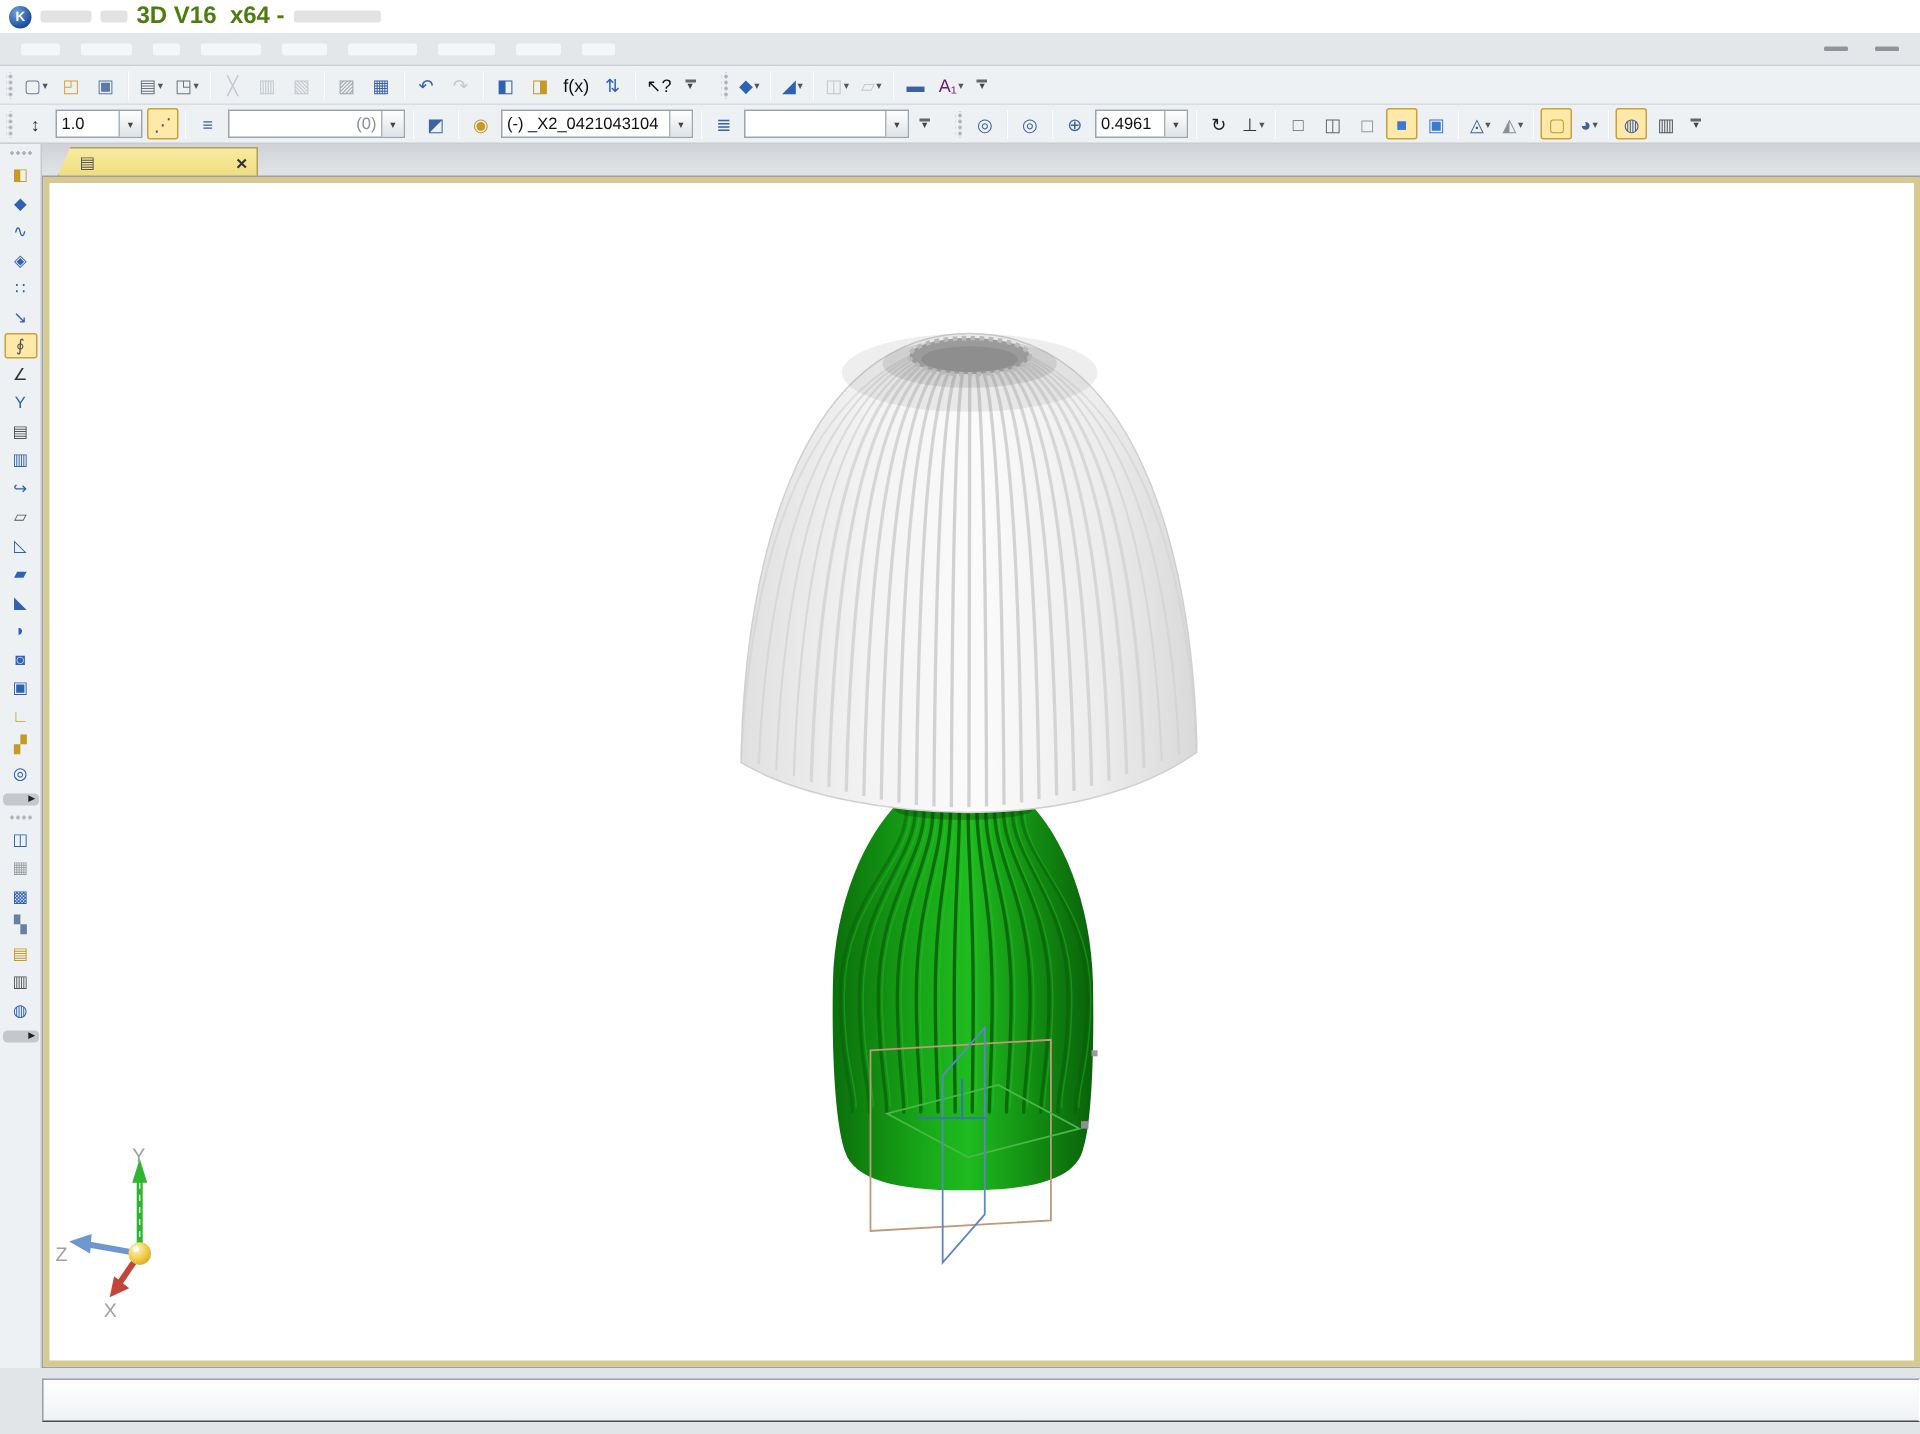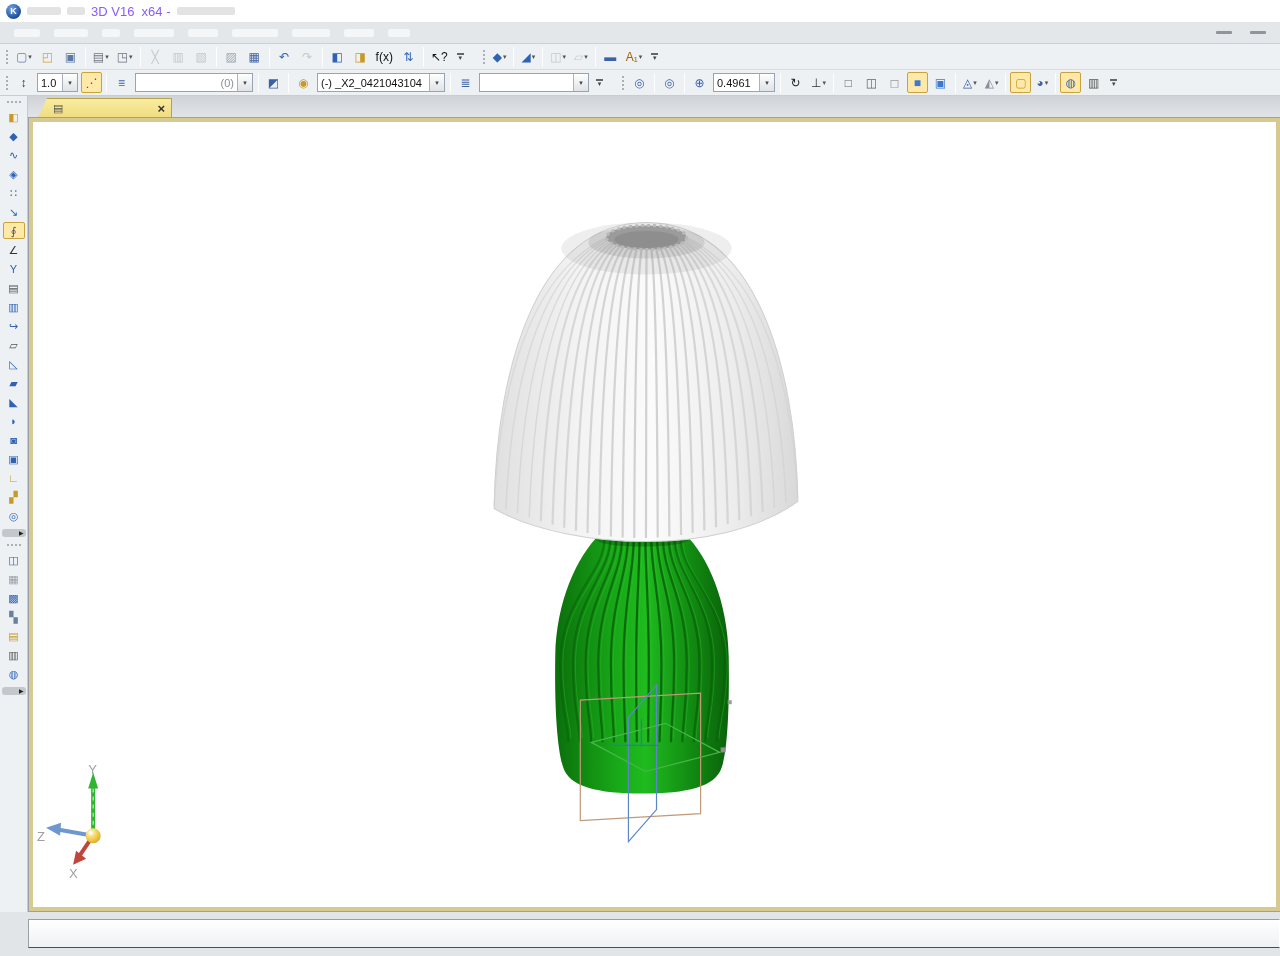--- a/index.html
+++ b/index.html
@@ -5,21 +5,21 @@
   html,body{margin:0;padding:0;background:#b0b4b8;}
   *{box-sizing:border-box;font-family:"Liberation Sans",sans-serif;}
   .app{position:relative;width:1280px;height:956px;background:#e8eaec;overflow:hidden;}
 
   
   .titlebar{position:absolute;top:0;left:0;right:0;height:22px;background:#ffffff;
     display:flex;align-items:center;padding-left:6px;gap:6px;}
   .app-logo{width:15px;height:15px;border-radius:50%;
     background:radial-gradient(circle at 35% 30%,#6fa0e0,#1e4f9e 70%);
     color:#fff;font-size:9px;font-weight:bold;text-align:center;line-height:15px;flex:0 0 auto;}
-  .title-text{font-size:13px;color:#8b5cf6;white-space:pre;}
+  .title-text{font-size:16px;color:#4d7c0f;white-space:pre;font-weight:bold;}
   .blob{background:#dcdcdc;border-radius:2px;height:8px;display:inline-block;}
   .titlebar .blob{background:#e3e3e3;}
 
   
   .menubar{position:absolute;top:22px;left:0;right:0;height:22px;background:#e4e7ea;
     border-bottom:1px solid #cdd1d5;display:flex;align-items:center;gap:14px;padding-left:14px;}
   .menubar .blob{background:#f4f6f8;}
   .menu-right-marks{position:absolute;right:14px;top:9px;display:flex;gap:18px;}
   .menu-right-marks i{display:block;width:16px;height:3px;background:#8f959a;border-radius:1px;}
 
@@ -197,34 +197,34 @@
       </div>
       <div class="tbtn disabled wide">
         <span class="g" style="color: rgb(154, 160, 168);">▱</span>
         <span class="caret">▾</span>
       </div>
       <div class="sep"></div>
       <div class="tbtn">
         <span class="g" style="color: rgb(60, 98, 165);">▬</span>
       </div>
       <div class="tbtn wide">
-        <span class="g" style="color: #a16207;">A₁</span>
+        <span class="g" style="color: #701a75;">A₁</span>
         <span class="caret">▾</span>
       </div>
       <div class="overflow">
         <i></i>
         <span>▾</span>
       </div>
     </div>
   <div class="toolbar row2" id="toolbar-row2">
       <div class="grip"></div>
       <div class="tbtn">
         <span class="g" style="color: rgb(51, 51, 51);">↕</span>
       </div>
-      <div class="combo" style="width: 41px;">
+      <div class="combo" style="width: 58px;">
         <span class="cval">1.0</span>
         <span class="cbtn">▾</span>
       </div>
       <div class="tbtn active">
         <span class="g" style="color: rgb(85, 85, 85);">⋰</span>
       </div>
       <div class="sep"></div>
       <div class="tbtn">
         <span class="g" style="color: rgb(60, 98, 165);">≡</span>
       </div>

